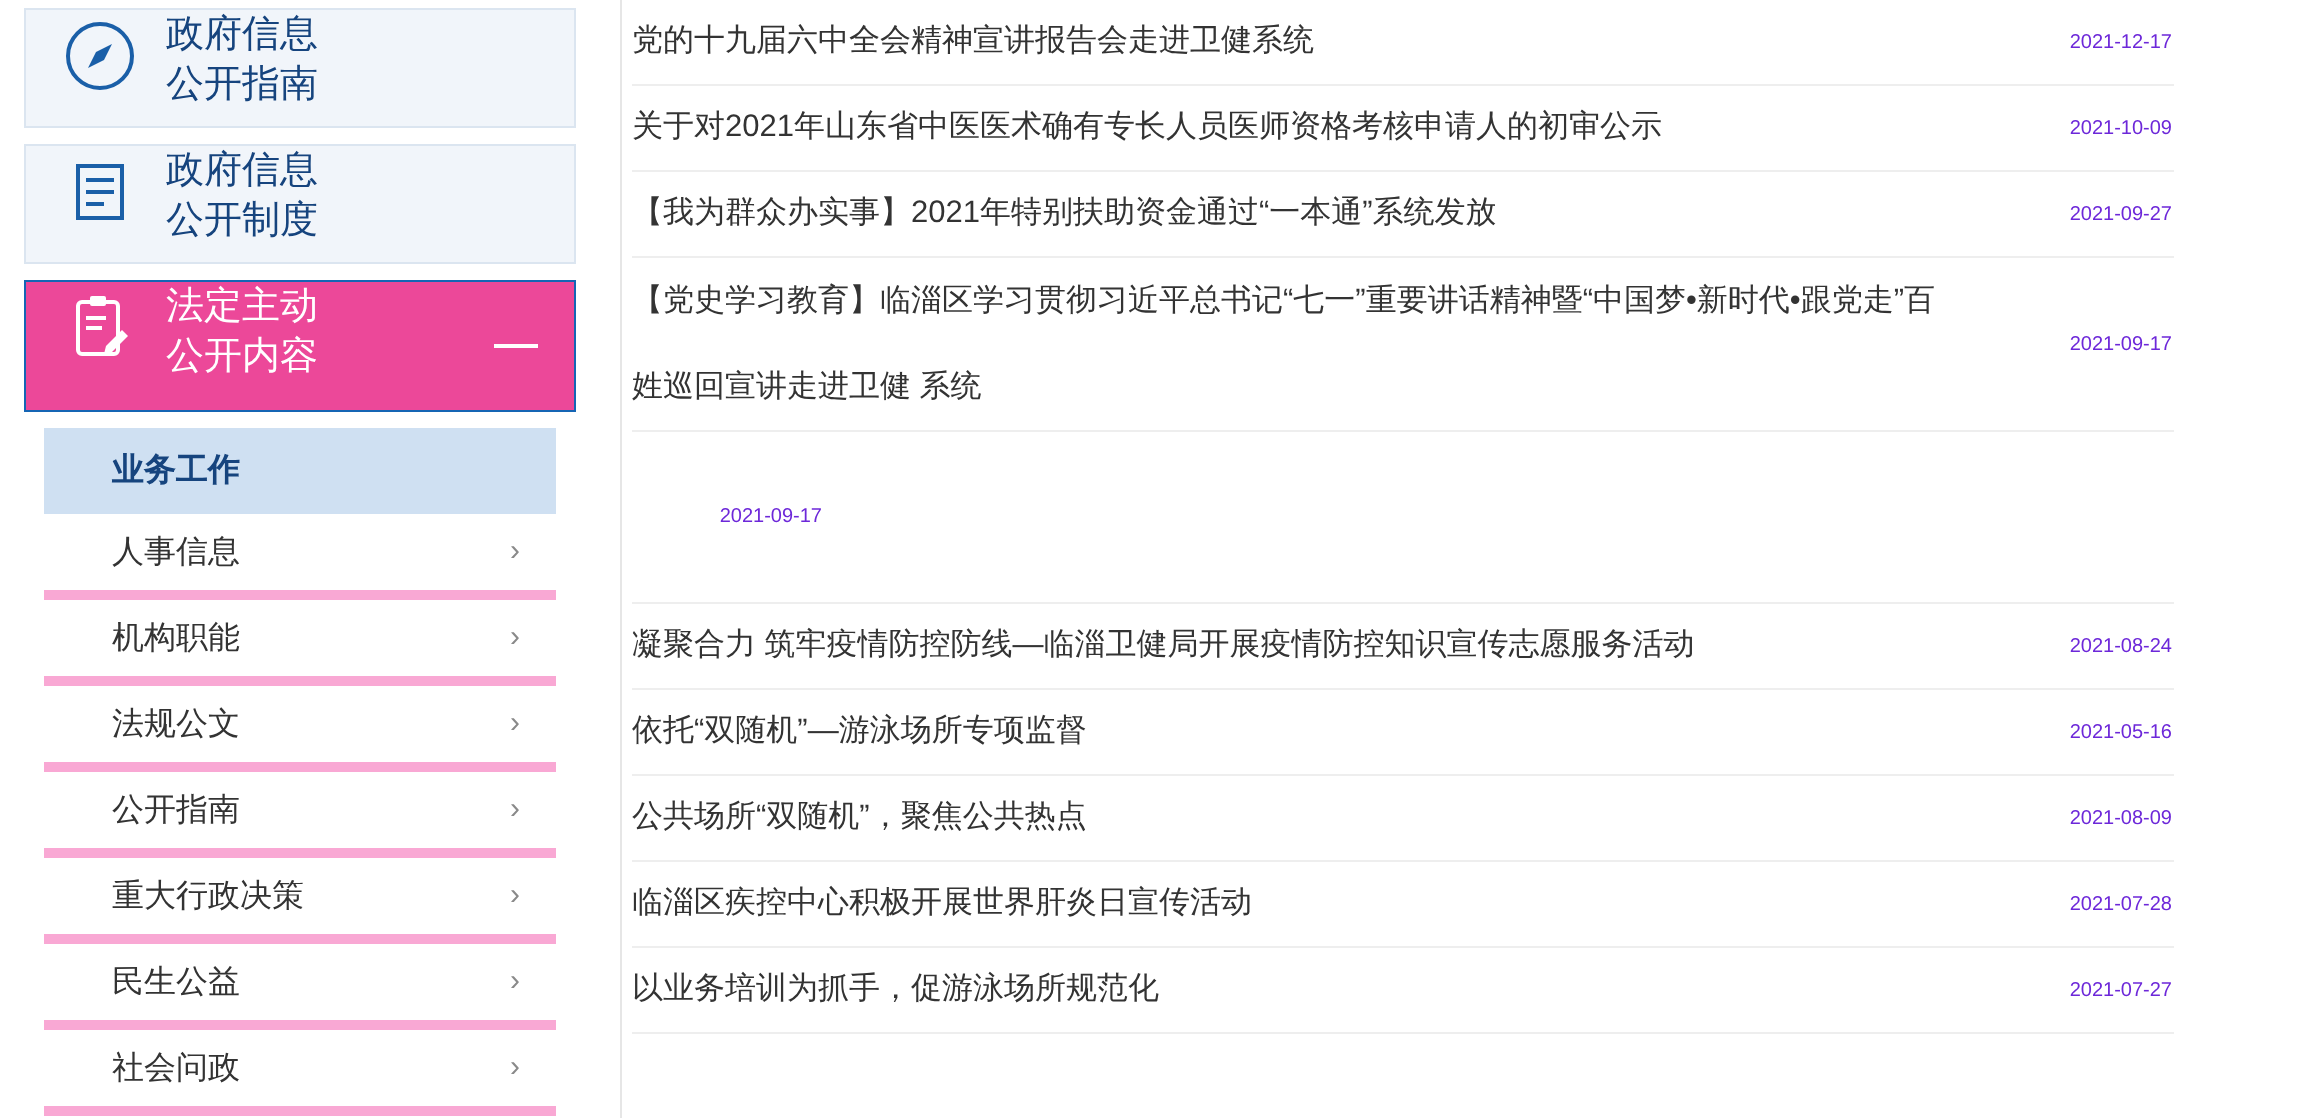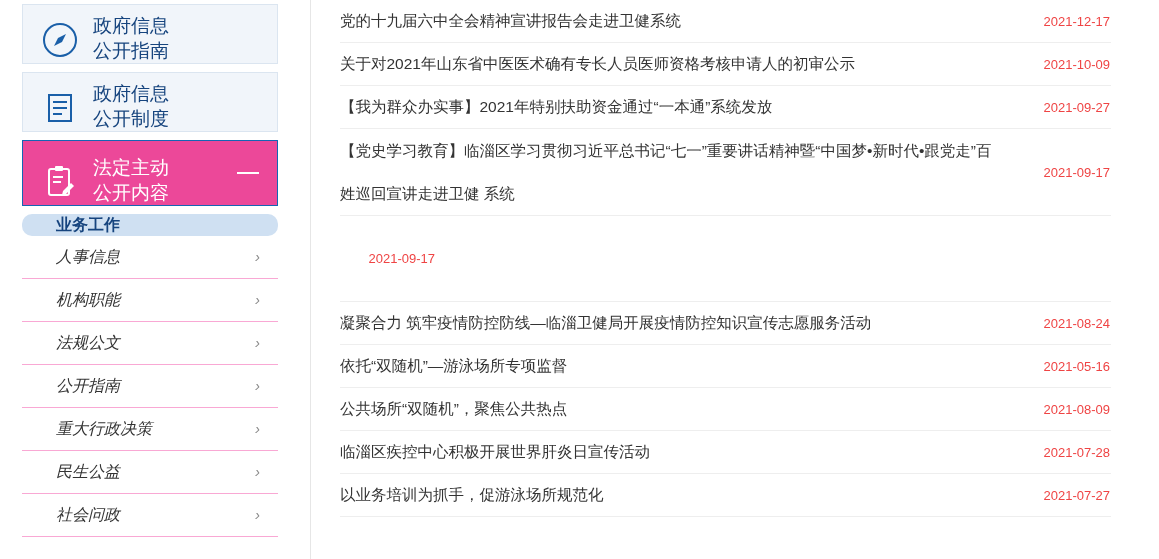--- a/index.html
+++ b/index.html
@@ -21,26 +21,26 @@
   .sidebar {
     position: absolute;
     left: 0; top: 0;
     width: 300px;
     height: 559px;
     background: #ffffff;
   }
   .side-card {
     position: relative;
     margin: 0 auto;
-    width: 256px;
+    width: 276px;
     height: 60px;
     background: #f1f5fa;
     border: 1px solid #dbe5f0;
     display: flex;
-    align-items: flex-end;
+    align-items: flex-start;
     padding-left: 14px;
   }
   .side-card.first { margin-top: 4px; }
   .side-card.spaced { margin-top: 8px; }
   .side-card .icon-box {
     width: 46px; height: 46px;
     flex: 0 0 46px;
     border-radius: 50%;
     display: flex; align-items: center; justify-content: center;
     color: #1a5fa8;
@@ -70,48 +70,46 @@
     top: 50%;
     margin-top: -1px;
     width: 22px;
     height: 2px;
     background: #ffffff;
   }
 
   .subhead {
     margin: 8px auto 0;
     width: 256px;
-    height: 22px;
+    height: 43px;
     background: #cfe0f2;
     display: flex;
     align-items: center;
     padding-left: 34px;
     font-size: 16px;
     color: #16447e;
     font-weight: bold;
-    border-radius: 10px;
   }
 
   .nav-list {
     margin: 0 auto;
     width: 256px;
     list-style: none;
     padding: 0;
   }
   .nav-item {
     position: relative;
     height: 43px;
     display: flex;
     align-items: center;
     padding-left: 34px;
-    border-bottom: 1px solid #f9a8d4;
+    border-bottom: 5px solid #f9a8d4;
     font-size: 16px;
     color: #333333;
     cursor: pointer;
-    font-style: italic;
   }
   .nav-item .chev {
     position: absolute;
     right: 14px;
     top: 50%;
     margin-top: -7px;
     width: 9px; height: 14px;
     color: #8a8a8a;
     font-size: 15px;
     line-height: 14px;
@@ -121,21 +119,21 @@
   .divider {
     position: absolute;
     left: 310px; top: 0;
     width: 1px; height: 559px;
     background: #e6e6e6;
   }
 
   
   .list {
     position: absolute;
-    left: 340px; top: 0;
+    left: 316px; top: 0;
     width: 771px;
     height: 559px;
   }
   .row {
     position: relative;
     display: flex;
     align-items: center;
     border-bottom: 1px solid #eeeeee;
     min-height: 43px;
     padding-right: 0;
@@ -144,22 +142,22 @@
     flex: 1 1 auto;
     font-size: 15.5px;
     color: #333333;
     line-height: 28px;
     padding-right: 14px;
     cursor: pointer;
   }
   .row .date {
     flex: 0 0 96px;
     text-align: right;
-    font-size: 13px;
-    color: #ef4444;
+    font-size: 10px;
+    color: #6d28d9;
     padding-right: 1px;
   }
   .row.two-line { min-height: 86px; }
   .row.two-line .title { line-height: 43px; }
 </style>
 </head>
 <body>
 
 <div id="page">
 

